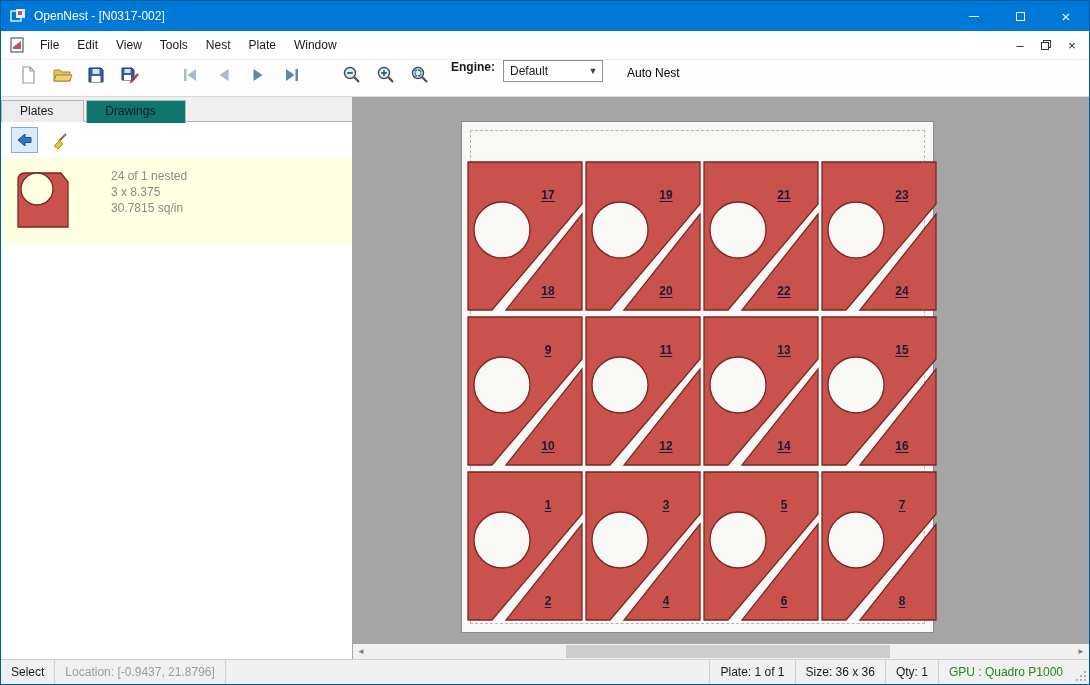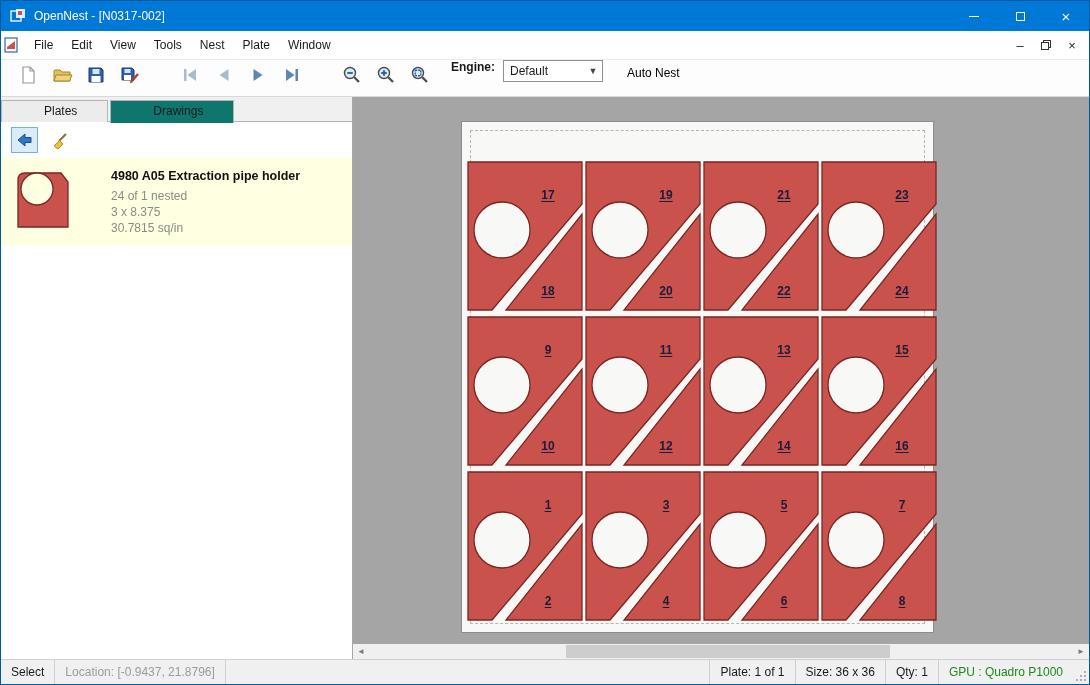--- a/index.html
+++ b/index.html
@@ -12,21 +12,21 @@
   .titlebar .app-icon { margin:0 8px 0 9px; display:flex; }
   .titlebar .title { color:#fff; font-size:12px; }
   .win-controls { margin-left:auto; display:flex; height:100%; }
   .win-btn { width:46px; height:100%; display:flex; align-items:center; justify-content:center;
              color:#fff; background:transparent; border:none; font-size:14px; }
   .glyph-min { width:10px; border-bottom:1px solid #fff; display:inline-block; height:1px; }
   .glyph-max { width:9px; height:9px; border:1px solid #fff; display:inline-block; }
   .glyph-close { font-size:15px; line-height:1; }
 
   
-  .menubar { height:28px; background:#fff; display:flex; align-items:center; flex:0 0 auto; }
+  .menubar { height:28px; background:#fff; display:flex; align-items:center; padding-left:6px; flex:0 0 auto; }
   .mdi-doc-icon { margin:0 6px 0 2px; display:flex; }
   .menu-item { padding:5px 9px; cursor:default; }
   .mdi-controls { margin-left:auto; display:flex; align-items:center; padding-right:6px; gap:4px; }
   .mdi-btn { width:22px; height:20px; display:flex; align-items:center; justify-content:center;
              color:#222; font-size:13px; background:transparent; border:none; }
 
   
   .toolbar { height:38px; background:#fdfdfd; border-top:1px solid #ececec; border-bottom:1px solid #d9d9d9;
              display:flex; align-items:flex-start; padding-left:10px; flex:0 0 auto; }
   .tb-btn { width:34px; height:30px; border:none; background:transparent; display:flex;
@@ -36,21 +36,21 @@
   .combo { width:100px; height:22px; border:1px solid #8f8f8f; background:#fff; display:flex; align-items:center; }
   .combo .val { flex:1; padding-left:6px; }
   .combo .caret { width:18px; text-align:center; color:#444; font-size:9px; }
   .autonest { margin-left:16px; background:transparent; border:none; font-size:12px; padding:6px 8px; }
 
   
   .main { flex:1; display:flex; min-height:0; }
   .sidebar { width:352px; flex:0 0 auto; background:#fff; border-right:1px solid #a8a8a8;
              display:flex; flex-direction:column; }
   .tabstrip { display:flex; background:#f0f0f0; border-bottom:1px solid #b5b5b5; padding-top:3px; height:25px; }
-  .tab { padding:3px 30px 0 42px; border:1px solid #b5b5b5; border-bottom:none; background:#ececec;
+  .tab { padding:3px 30px 0 18px; border:1px solid #b5b5b5; border-bottom:none; background:#ececec;
          margin-right:2px; height:22px; }
   .tab.active { background:#0f766e; height:23px; margin-bottom:-1px; position:relative; }
   .panel-toolbar { display:flex; gap:8px; padding:5px 10px; align-items:center; }
   .ptool-btn { width:27px; height:26px; display:flex; align-items:center; justify-content:center;
                background:transparent; border:1px solid transparent; }
   .ptool-btn.sel { background:#dcebf8; border:1px solid #7aade0; }
   .drawing-list { flex:1; overflow:hidden; }
   .list-item { background:var(--item-bg,#ffffe1); display:flex; padding:10px 10px 10px 14px; min-height:82px; }
   .list-item .thumb { width:56px; margin-right:40px; flex:0 0 auto; }
   .list-item .meta .t { font-weight:bold; font-size:12.5px; margin-bottom:4px; color:#111; }
@@ -246,21 +246,20 @@
       </div>
       <div class="drawing-list">
         <div class="list-item">
           <span class="thumb">
             <svg width="56" height="62" viewBox="0 0 56 62">
               <path class="pp" d="M3,59 L3,12 Q3,5 10,5 L46,5 L53,14 L53,59 Z"></path>
               <circle class="notch" cx="22" cy="21" r="16" style="fill:var(--item-bg,#ffffe1)"></circle>
             </svg>
           </span>
           <div class="meta">
-            <div class="t">4980 A05 Extraction pipe holder</div>
             <div class="g">24 of 1 nested</div>
             <div class="g">3 x 8.375</div>
             <div class="g">30.7815 sq/in</div>
           </div>
         </div>
       </div>
     </div>
 
     <div class="canvas">
       <div class="plate">

